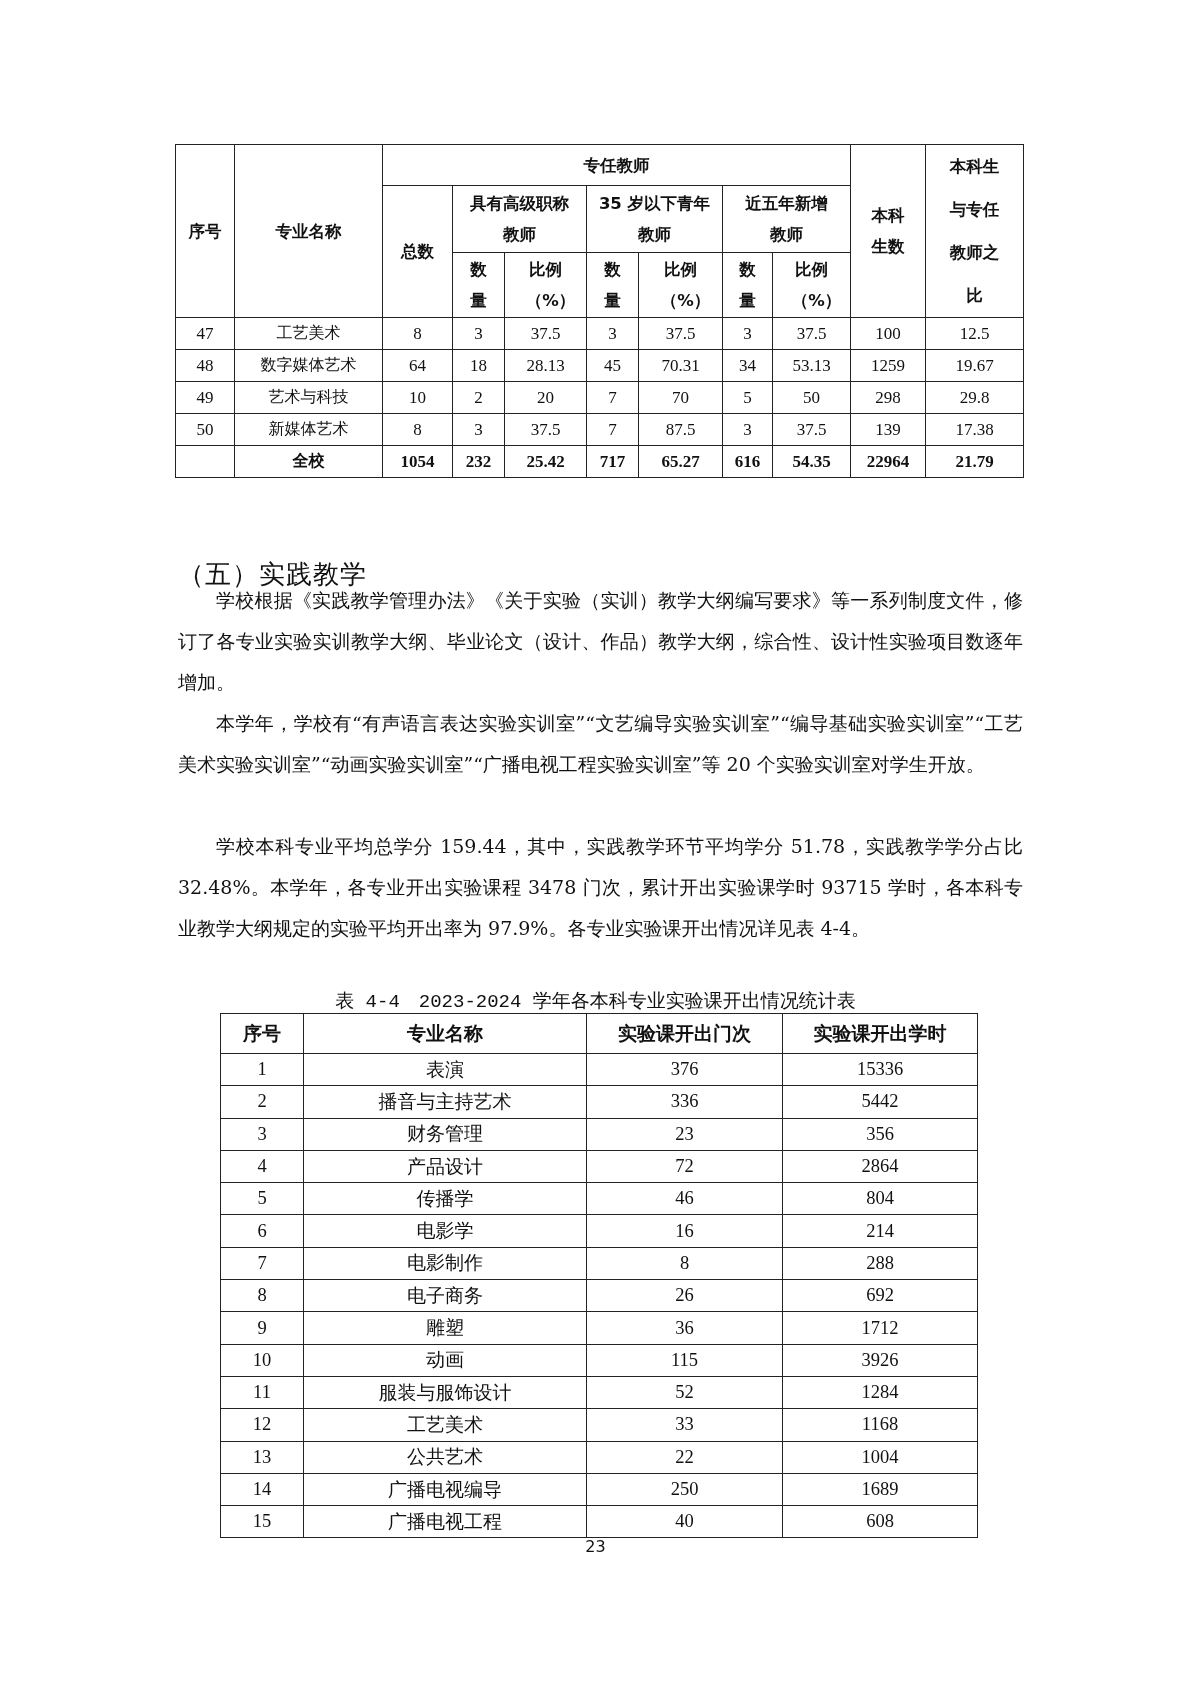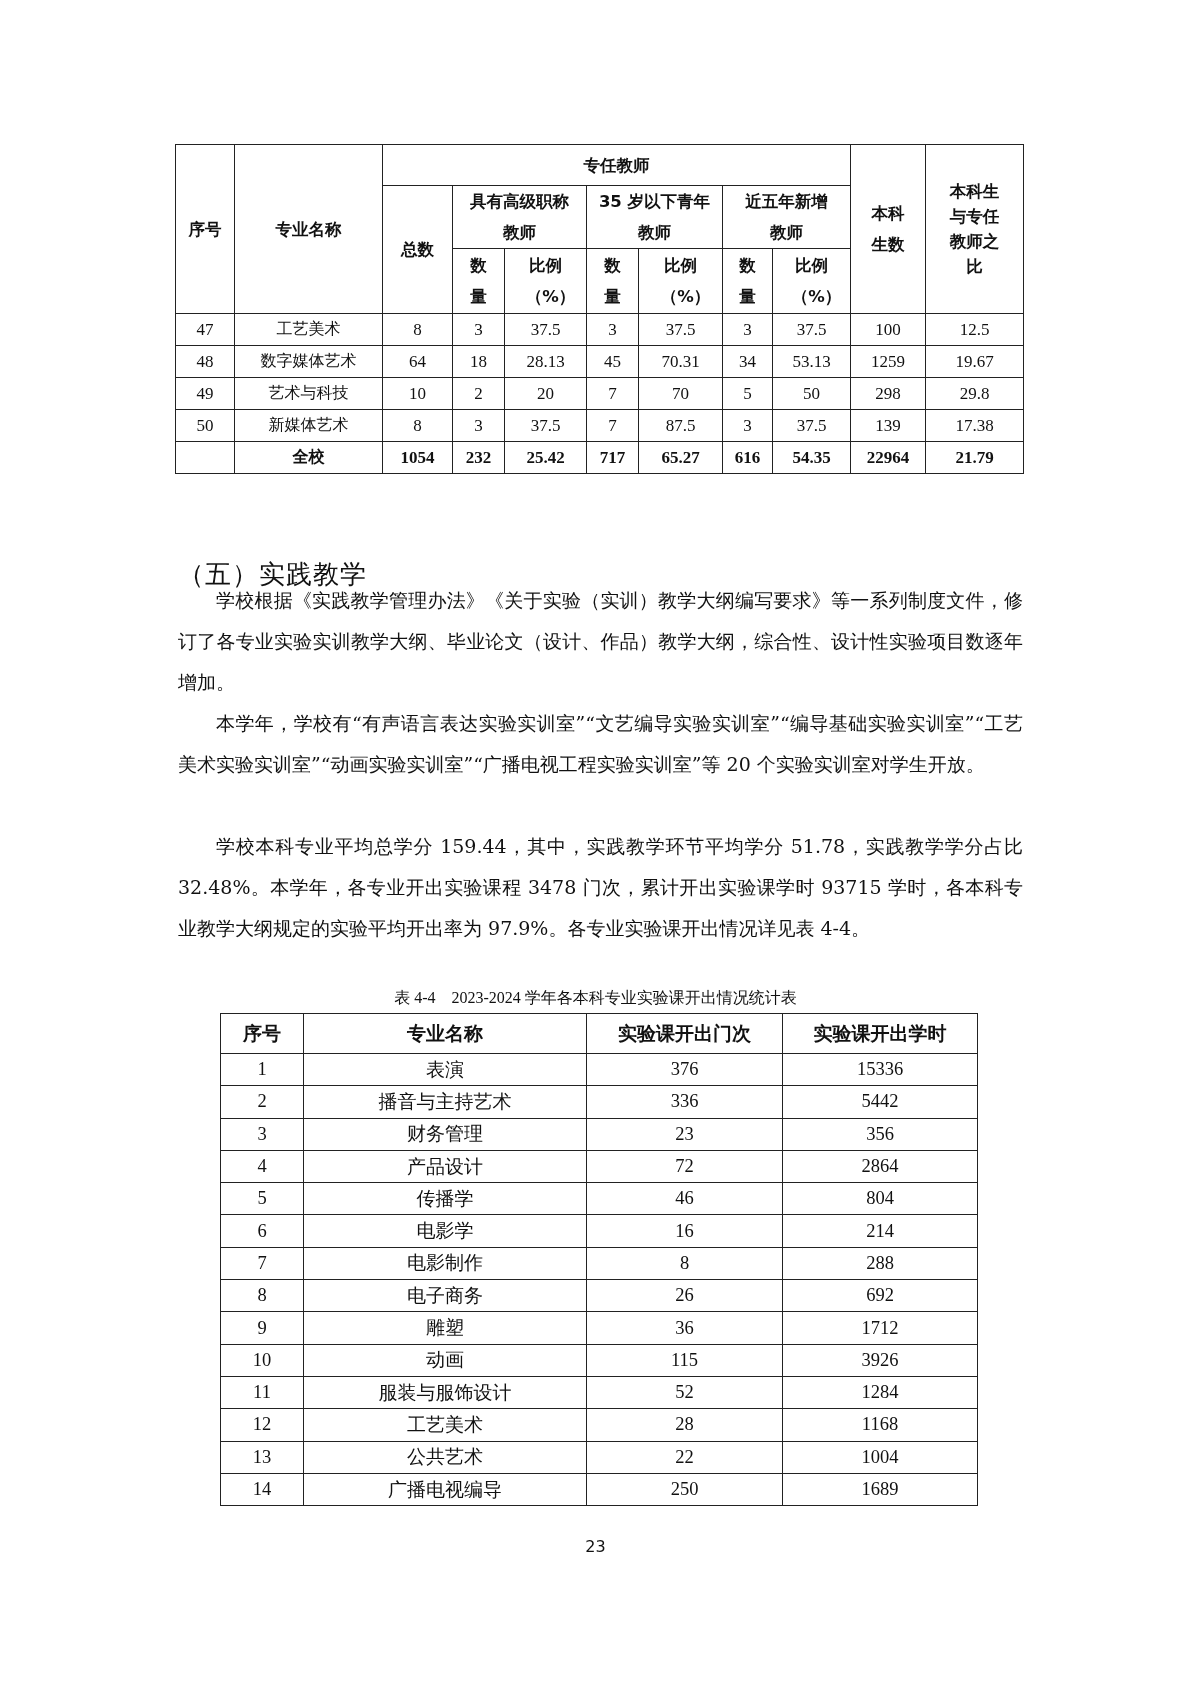--- a/index.html
+++ b/index.html
@@ -20,21 +20,21 @@
   #t1 td.nm { font-family:"DejaVu Sans","Liberation Sans",sans-serif; font-size:16px; }
 
   
   #section-heading { left:178px; top:557px; font-size:26px; font-family:"DejaVu Sans","Liberation Sans",sans-serif; letter-spacing:1px; }
   .para { position:absolute; left:178px; width:845px; font-size:19px; line-height:41px; text-indent:2em; text-align:justify; font-family:"DejaVu Serif","Liberation Serif",serif; }
   #para1 { top:580px; }
   #para2 { top:703px; }
   #para3 { top:826px; }
 
   
-  #caption { left:0; width:1191px; top:988px; text-align:center; font-family:Liberation Serif, serif; font-size:16px; }
+  #caption { left:0; width:1191px; top:988px; text-align:center; font-family:Liberation Mono, monospace; font-size:19px; }
   #t2 { position:absolute; left:220px; top:1013px; width:757px; }
   #t2 td, #t2 th { border:1.3px solid #222; text-align:center; vertical-align:middle; padding:0; }
   #t2 th { height:39px; font-family:"DejaVu Sans","Liberation Sans",sans-serif; font-weight:bold; font-size:19px; }
   #t2 td { height:31.3px; font-size:18.5px; font-family:"Liberation Serif","DejaVu Serif",serif; }
   #t2 td.nm { font-family:"DejaVu Sans","Liberation Sans",sans-serif; font-size:19px; }
 
   #page-number { left:0; width:1191px; top:1537px; text-align:center; font-family:"DejaVu Sans","Liberation Sans",sans-serif; font-size:16px; }
 </style>
 </head>
 <body>
@@ -55,21 +55,21 @@
   </colgroup>
   <thead>
     <tr class="hrow1">
       <th rowspan="3">序号</th>
       <th rowspan="3">专业名称</th>
       <th colspan="7">专任教师</th>
       <th rowspan="3">
           <div style="width:2.2em;margin:0 auto;line-height:31px">本科生数</div>
         </th>
       <th rowspan="3">
-          <div style="width:3.3em;margin:11px auto;line-height:25px">本科生与专任教师之比</div>
+          <div style="width:3.3em;margin:0 auto;line-height:43px">本科生与专任教师之比</div>
         </th>
     </tr>
     <tr class="hrow2">
       <th rowspan="2">总数</th>
       <th colspan="2">
           <div style="width:6.2em;margin:0 auto">具有高级职称教师</div>
         </th>
       <th colspan="2">
           <div style="width:6.8em;margin:0 auto">35 岁以下青年教师</div>
         </th>
@@ -251,31 +251,37 @@
       </tr>
       <tr>
         <td>11</td>
         <td class="nm">服装与服饰设计</td>
         <td>52</td>
         <td>1284</td>
       </tr>
       <tr>
         <td>12</td>
         <td class="nm">工艺美术</td>
-        <td>28</td>
+        <td>33</td>
         <td>1168</td>
       </tr>
       <tr>
         <td>13</td>
         <td class="nm">公共艺术</td>
         <td>22</td>
         <td>1004</td>
       </tr>
       <tr>
         <td>14</td>
         <td class="nm">广播电视编导</td>
         <td>250</td>
         <td>1689</td>
       </tr>
+      <tr>
+        <td>15</td>
+        <td class="nm">广播电视工程</td>
+        <td>40</td>
+        <td>608</td>
+      </tr>
     </tbody>
 </table>
 
 <div id="page-number" class="abs">23</div>
 
 </body></html>

